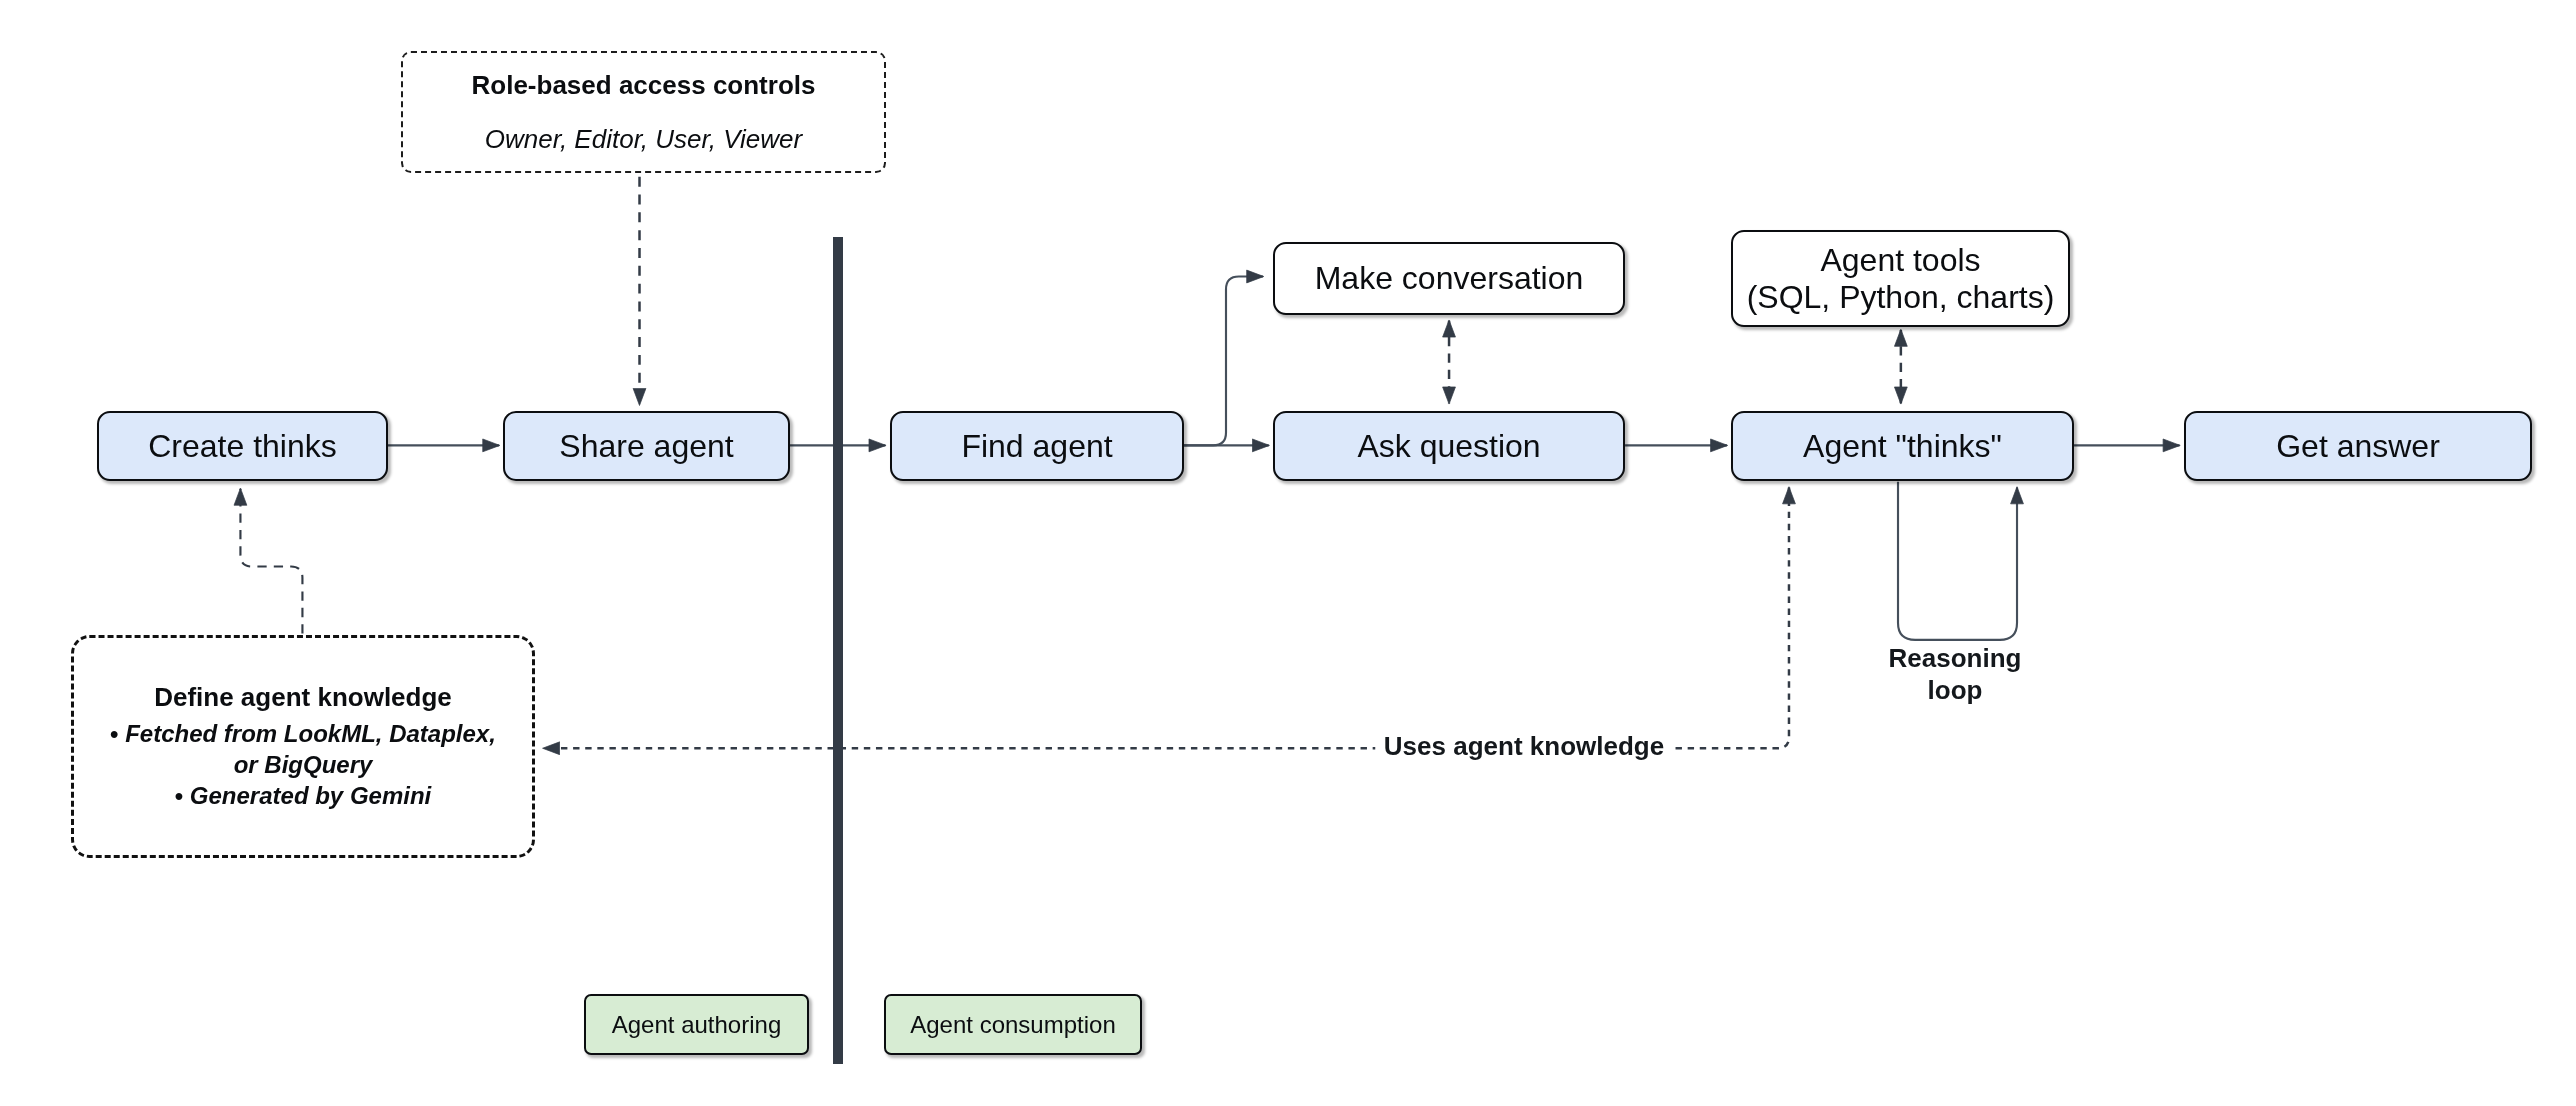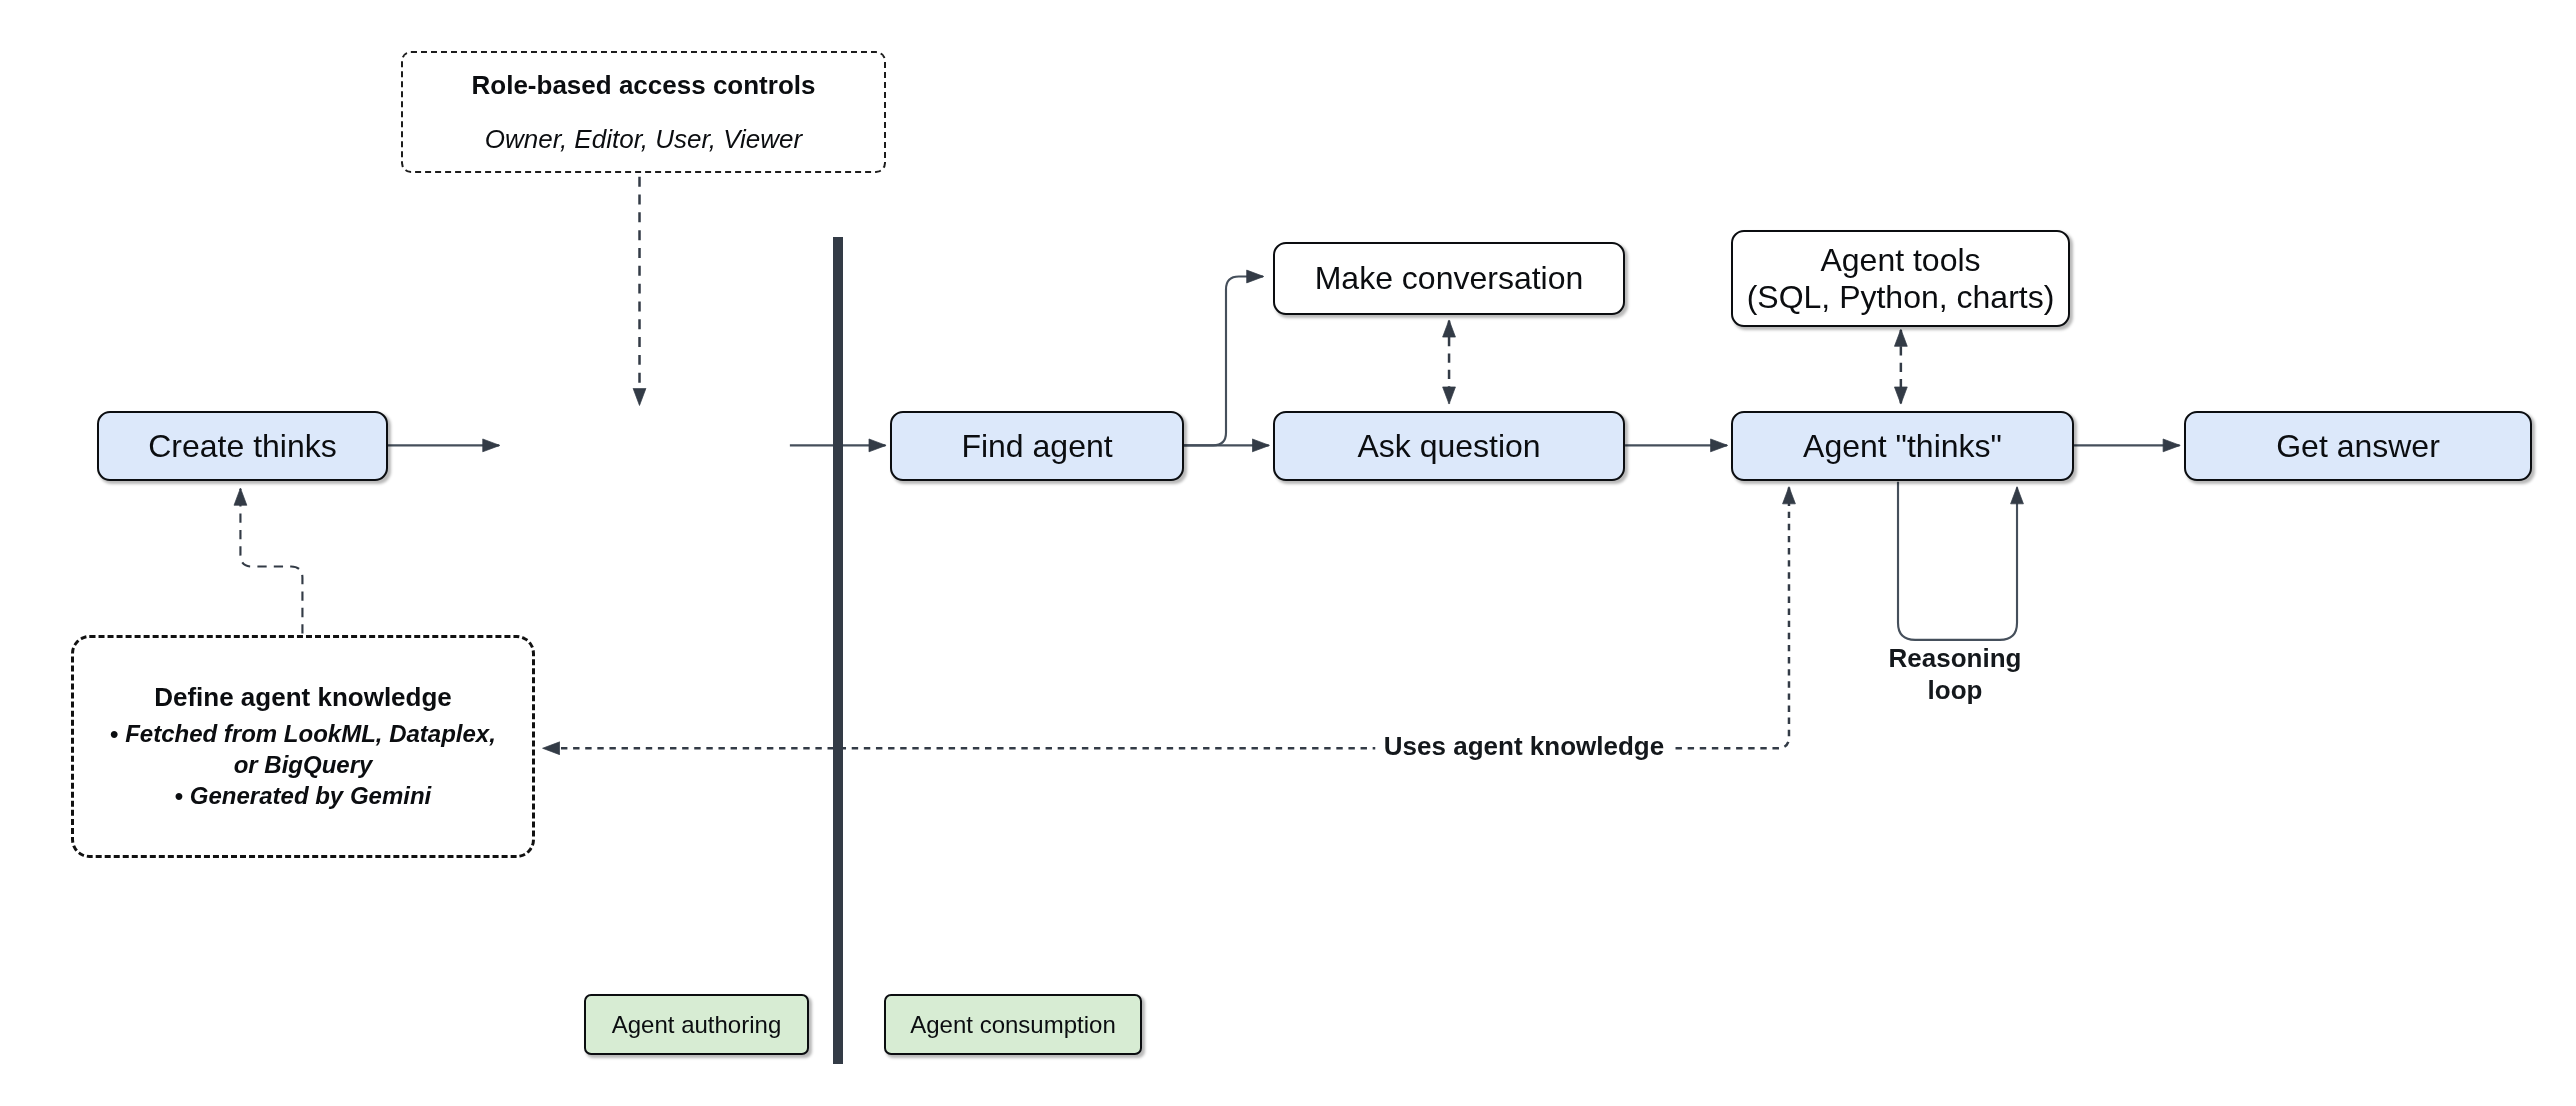--- a/index.html
+++ b/index.html
@@ -114,20 +114,23 @@
     <path d="M424 889 V811 Q424 795 408 795 H353 Q337 795 337 779 V686" fill="none" stroke="#333b46" stroke-width="3" stroke-dasharray="13 10" marker-end="url(#ah)"></path>
     <path d="M2510 684 V1034 Q2510 1050 2494 1050 H762" fill="none" stroke="#333b46" stroke-width="3.5" stroke-dasharray="9 8" marker-start="url(#ah)" marker-end="url(#ah)"></path>
   </svg>
 
   <div id="divider"></div>
 
   <div class="node" style="left:97px;top:411px;width:291px;height:70px;">
     <span>Create thinks</span>
   </div>
 
+  <div class="node" style="left:503px;top:411px;width:287px;height:70px;">
+    <span>Share agent</span>
+  </div>
 
   <div class="node" style="left:890px;top:411px;width:294px;height:70px;">
     <span>Find agent</span>
   </div>
 
   <div class="node white" style="left:1273px;top:242px;width:352px;height:73px;">
     <span>Make conversation</span>
   </div>
 
   <div class="node" style="left:1273px;top:411px;width:352px;height:70px;">

